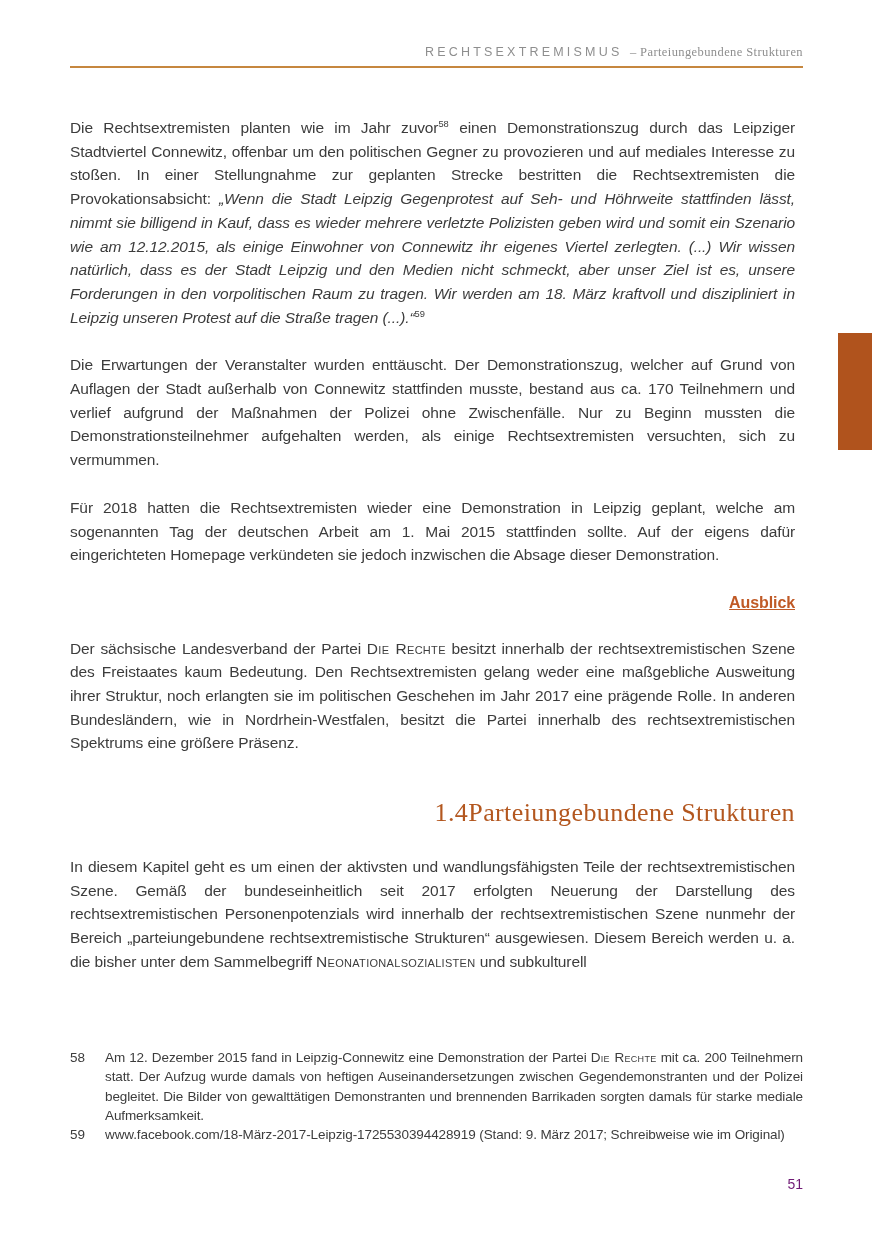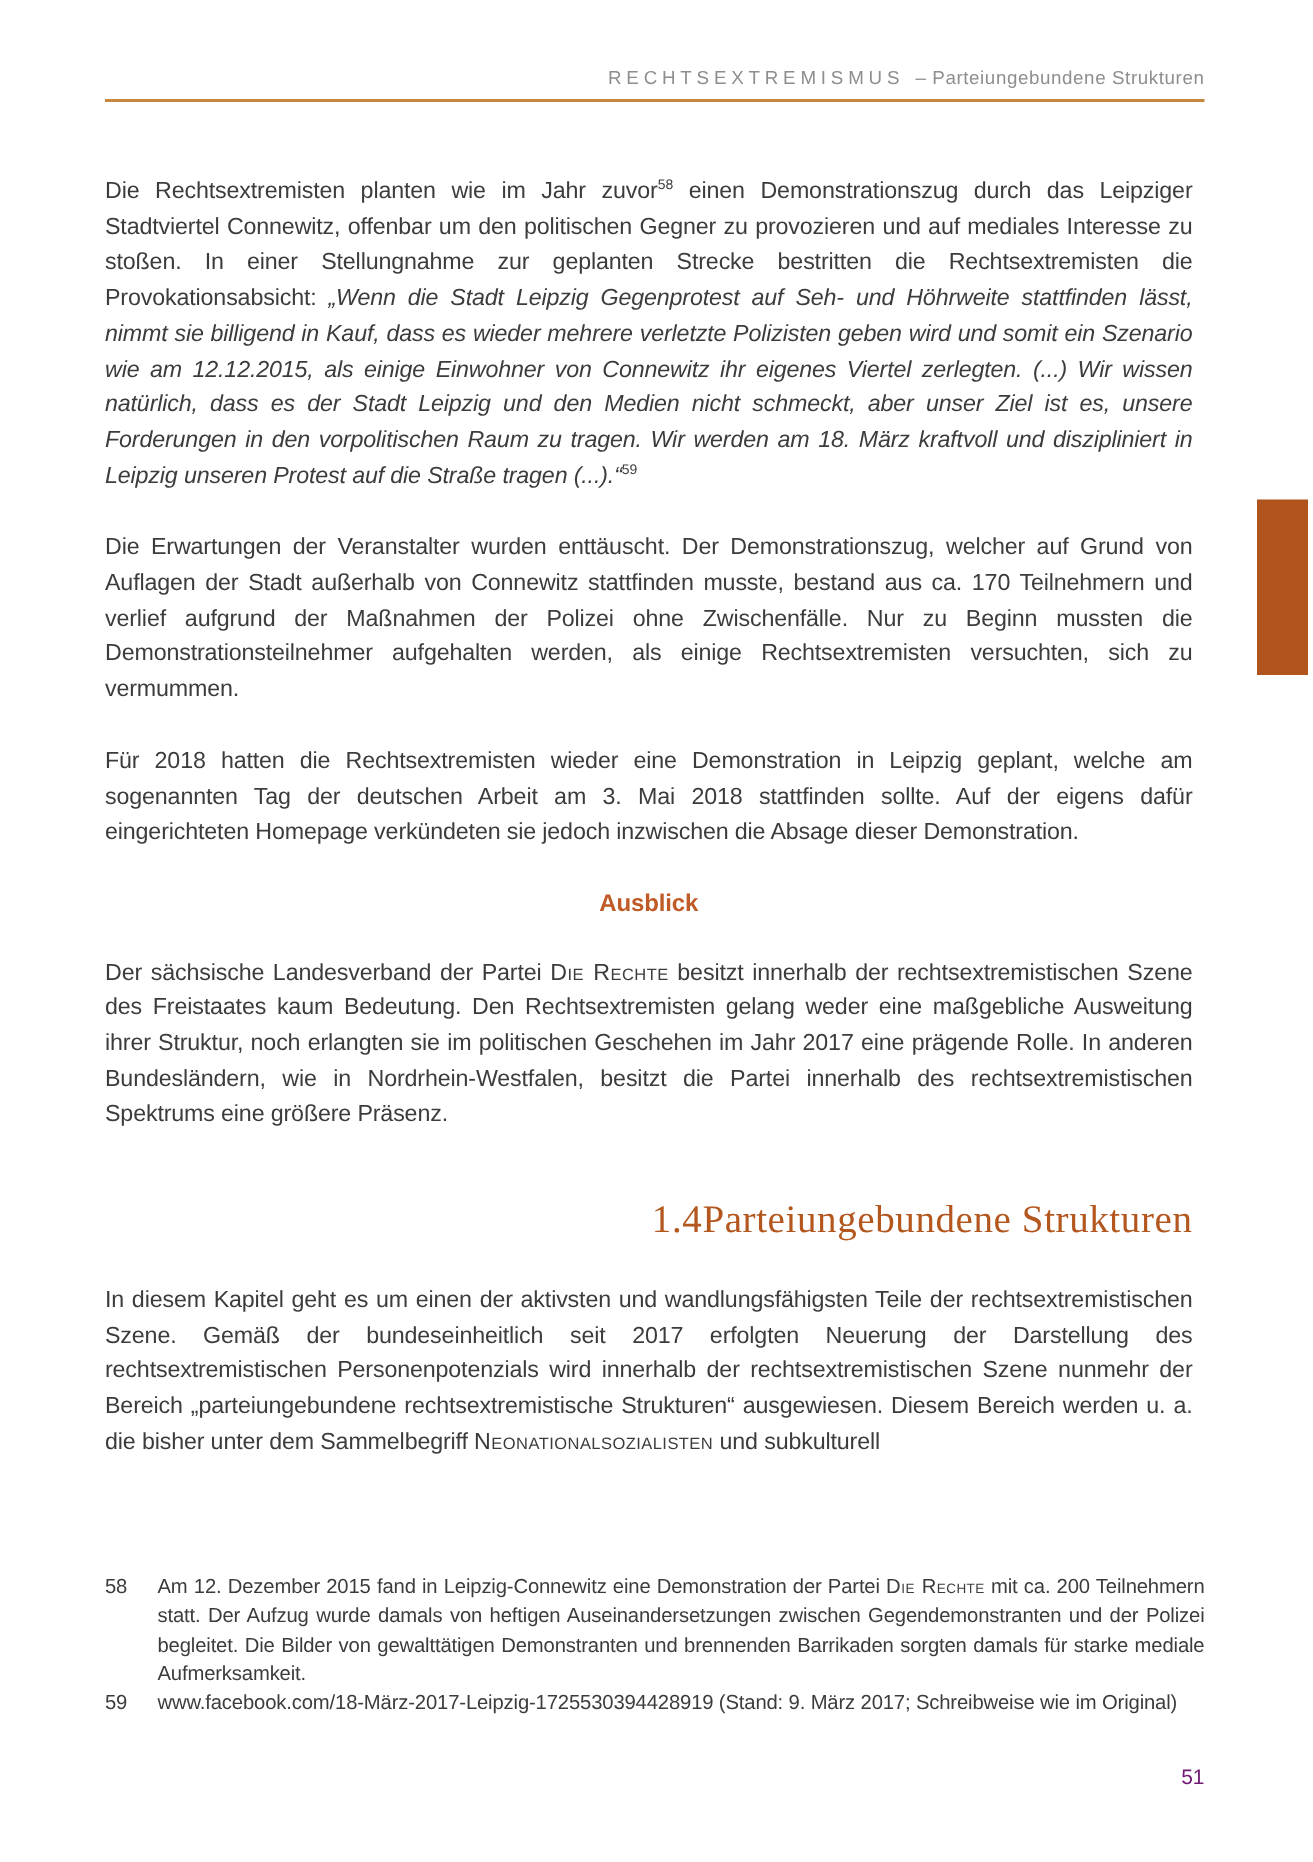--- a/index.html
+++ b/index.html
@@ -11,39 +11,40 @@
     color:#3c3c3c;
     overflow:hidden;
   }
   
   .header {
     position:absolute; top:44px; left:70px; right:72px;
     text-align:right; font-size:12.5px; color:#8e8e8e;
     line-height:16px; white-space:nowrap;
   }
   .header .kicker { letter-spacing:3.2px; }
-  .header .rest { letter-spacing:0.4px; margin-left:4px; }
+  .header .rest { letter-spacing:0.4px; margin-left:4px;font-family:Liberation Serif, serif; }
   .rule {
     position:absolute; top:66px; left:70px; right:72px;
     height:1.5px; background:#c6873f;
   }
   
   .content {
     position:absolute; top:116px; left:70px; right:80px;
     font-size:15.5px; line-height:23.7px;
     letter-spacing:-0.1px; text-align:justify;
   }
   .body-para { margin:0 0 24px 0; }
   .seg-sup { vertical-align:super; font-size:60%; line-height:0; letter-spacing:0; }
   .seg-italic { font-style:italic; }
   .seg-sc { font-variant:small-caps; letter-spacing:0.3px; }
   .sub-heading {
     margin:0 0 22px 0;
     font-size:16px; font-weight:bold; color:#c05a26;
-    text-align:center;
+    text-align:right;
+    text-decoration:underline;
   }
   .section-heading {
     margin:46px 0 30px 0;
     font-family:"Liberation Serif","DejaVu Serif",serif;
     font-weight:normal; font-size:26px; color:#b3571f;
     letter-spacing:0.4px; text-align:right;
   }
   .section-heading .sec-num { display:inline-block; width:70px; }
   
   .footnotes {
@@ -71,21 +72,21 @@
 
   <div class="header">
     <span class="kicker">RECHTSEXTREMISMUS</span>
     <span class="rest">– Parteiungebundene Strukturen</span>
   </div>
   <div class="rule"></div>
 
   <div class="content">
     <p class="body-para"><span>Die Rechtsextremisten planten wie im Jahr zuvor</span><span class="seg-sup">58</span><span> einen Demonstrationszug durch das Leipziger Stadtviertel Connewitz, offenbar um den politischen Gegner zu provozieren und auf mediales Interesse zu stoßen. In einer Stellungnahme zur geplanten Strecke bestritten die Rechtsextremisten die Provokationsabsicht: </span><span class="seg-italic">„Wenn die Stadt Leipzig Gegenprotest auf Seh- und Höhrweite stattfinden lässt, nimmt sie billigend in Kauf, dass es wieder mehrere verletzte Polizisten geben wird und somit ein Szenario wie am 12.12.2015, als einige Einwohner von Connewitz ihr eigenes Viertel zerlegten. (...) Wir wissen natürlich, dass es der Stadt Leipzig und den Medien nicht schmeckt, aber unser Ziel ist es, unsere Forderungen in den vorpolitischen Raum zu tragen. Wir werden am 18. März kraftvoll und diszipliniert in Leipzig unseren Protest auf die Straße tragen (...).“</span><span class="seg-sup">59</span></p>
     <p class="body-para">Die Erwartungen der Veranstalter wurden enttäuscht. Der Demonstrationszug, welcher auf Grund von Auflagen der Stadt außerhalb von Connewitz stattfinden musste, bestand aus ca. 170 Teilnehmern und verlief aufgrund der Maßnahmen der Polizei ohne Zwischenfälle. Nur zu Beginn mussten die Demonstrationsteilnehmer aufgehalten werden, als einige Rechtsextremisten versuchten, sich zu vermummen.</p>
-    <p class="body-para">Für 2018 hatten die Rechtsextremisten wieder eine Demonstration in Leipzig geplant, welche am sogenannten Tag der deutschen Arbeit am 3. Mai 2018 stattfinden sollte. Auf der eigens dafür eingerichteten Homepage verkündeten sie jedoch inzwischen die Absage dieser Demonstration.</p>
+    <p class="body-para">Für 2018 hatten die Rechtsextremisten wieder eine Demonstration in Leipzig geplant, welche am sogenannten Tag der deutschen Arbeit am 1. Mai 2015 stattfinden sollte. Auf der eigens dafür eingerichteten Homepage verkündeten sie jedoch inzwischen die Absage dieser Demonstration.</p>
     <h3 class="sub-heading">Ausblick</h3>
     <p class="body-para"><span>Der sächsische Landesverband der Partei </span><span class="seg-sc">Die Rechte</span><span> besitzt innerhalb der rechtsextremistischen Szene des Freistaates kaum Bedeutung. Den Rechtsextremisten gelang weder eine maßgebliche Ausweitung ihrer Struktur, noch erlangten sie im politischen Geschehen im Jahr 2017 eine prägende Rolle. In anderen Bundesländern, wie in Nordrhein-Westfalen, besitzt die Partei innerhalb des rechtsextremistischen Spektrums eine größere Präsenz.</span></p>
     <h2 class="section-heading"><span class="sec-num">1.4</span><span>Parteiungebundene Strukturen</span></h2>
     <p class="body-para"><span>In diesem Kapitel geht es um einen der aktivsten und wandlungsfähigsten Teile der rechtsextremistischen Szene. Gemäß der bundeseinheitlich seit 2017 erfolgten Neuerung der Darstellung des rechtsextremistischen Personenpotenzials wird innerhalb der rechtsextremistischen Szene nunmehr der Bereich „parteiungebundene rechtsextremistische Strukturen“ ausgewiesen. Diesem Bereich werden u. a. die bisher unter dem Sammelbegriff </span><span class="seg-sc">Neonationalsozialisten</span><span> und subkulturell</span></p>
   </div>
 
   <div class="footnotes">
     <div class="footnote-row">
       <span class="fn-num">58</span>
       <span class="fn-text"><span>Am 12. Dezember 2015 fand in Leipzig-Connewitz eine Demonstration der Partei </span><span class="seg-sc">Die Rechte</span><span> mit ca. 200 Teilnehmern statt. Der Aufzug wurde damals von heftigen Auseinandersetzungen zwischen Gegendemonstranten und der Polizei begleitet. Die Bilder von gewalttätigen Demonstranten und brennenden Barrikaden sorgten damals für starke mediale Aufmerksamkeit.</span></span>

